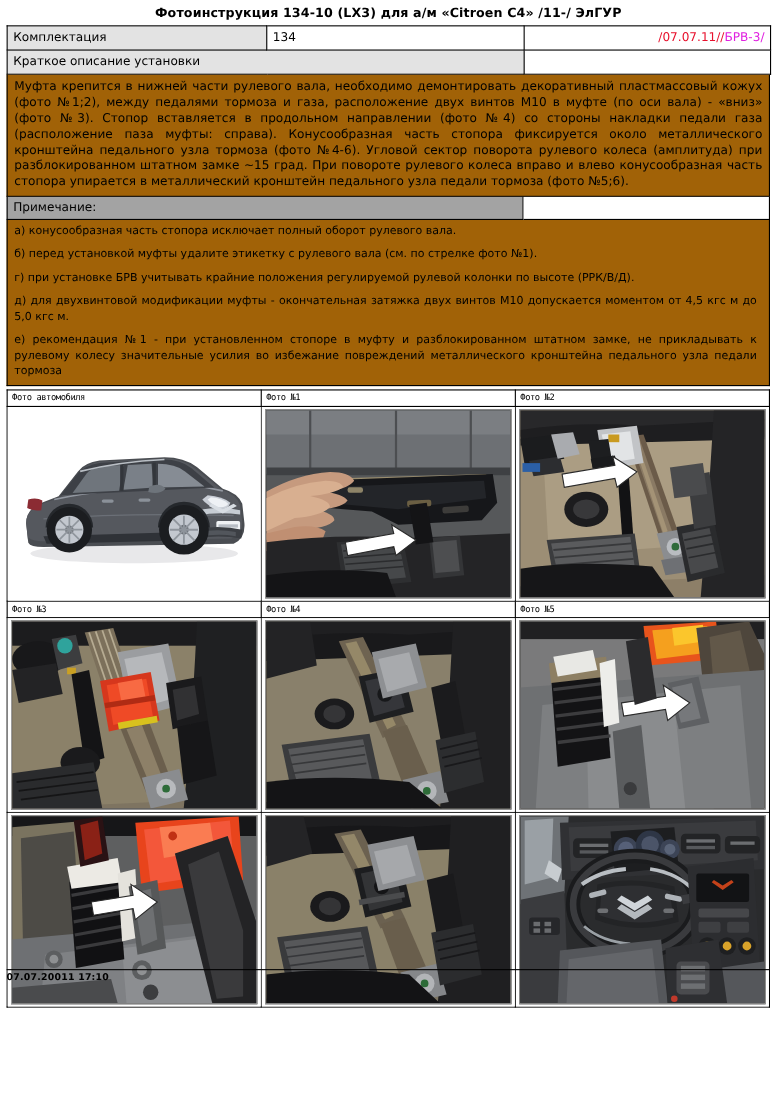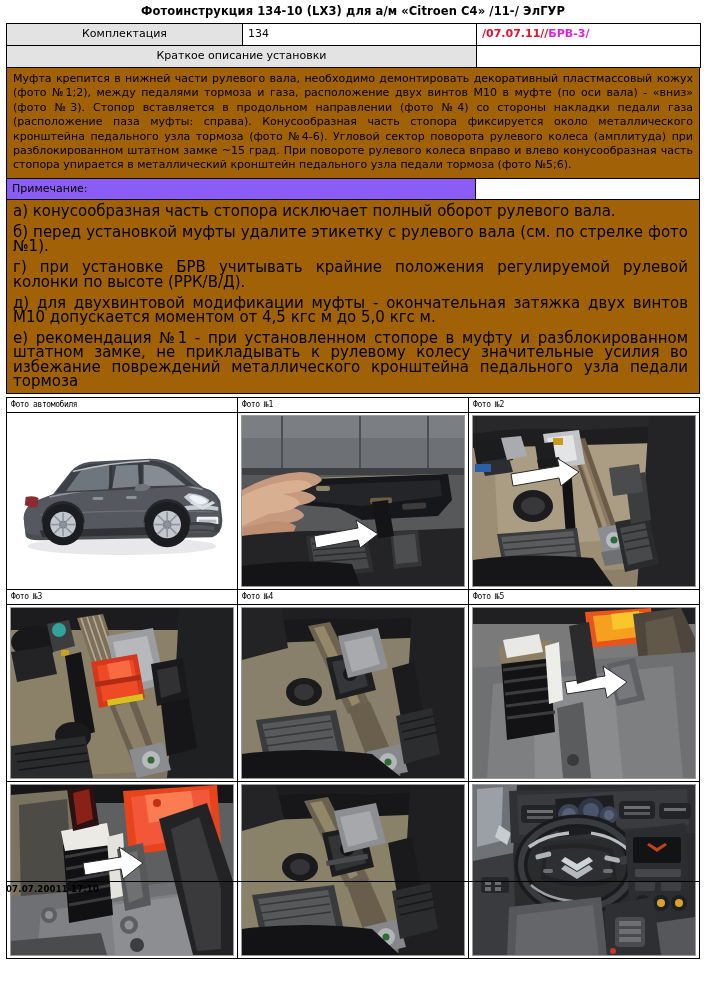--- a/index.html
+++ b/index.html
@@ -42,29 +42,29 @@
     table-layout: fixed;
   }
   .info-table td {
     border: 1px solid #000000;
     padding: 3px 5px 4px 5px;
     font-size: 11px;
     line-height: 14px;
     height: 20px;
     vertical-align: middle;
   }
-  .cell-gray { background: #e3e3e3; text-align: center; }
+  .cell-gray { background: #e3e3e3; }
   .cell-white { background: #ffffff; }
   .c-label { width: 236px; }
   .c-mid   { width: 234px; }
   .c-right { width: 224px; }
   .bold { font-weight: normal; }
   .code-line {
-    text-align: left;
-    font-weight: bold;
+    text-align: right;
+    font-weight: normal;
     font-size: 11.5px;
   }
   .code-red { color: #e8112d; }
   .code-magenta { color: #e020e0; }
   .dia-val {
     font-family: "DejaVu Serif", "Liberation Serif", serif;
     font-weight: bold;
     font-size: 11.5px;
   }
   .dia-unit { font-size: 9.5px; }
@@ -80,36 +80,36 @@
   .para {
     font-size: 11px;
     line-height: 14.4px;
     text-align: justify;
     text-justify: inter-word;
     margin: 0;
     hyphens: none;
   }
   .note-list { }
   .note-item {
-    font-size: 15px;
+    font-size: 10px;
     line-height: 14.2px;
     text-align: justify;
     margin: 0 5px 7px 0;
   }
   .note-item:last-child { margin-bottom: 0; }
 
   .note-head-row {
     width: 694px;
     display: flex;
   }
   .note-head-left {
     width: 470px;
     border: 1px solid #000000;
     border-top: none;
-    background: #8b5cf6;
+    background: #a3a3a3;
     font-size: 11px;
     line-height: 14px;
     padding: 3px 23px 4px 5px;
     height: 21px;
   }
   .note-head-right {
     width: 224px;
     border: 1px solid #000000;
     border-top: none;
     border-left: none;

